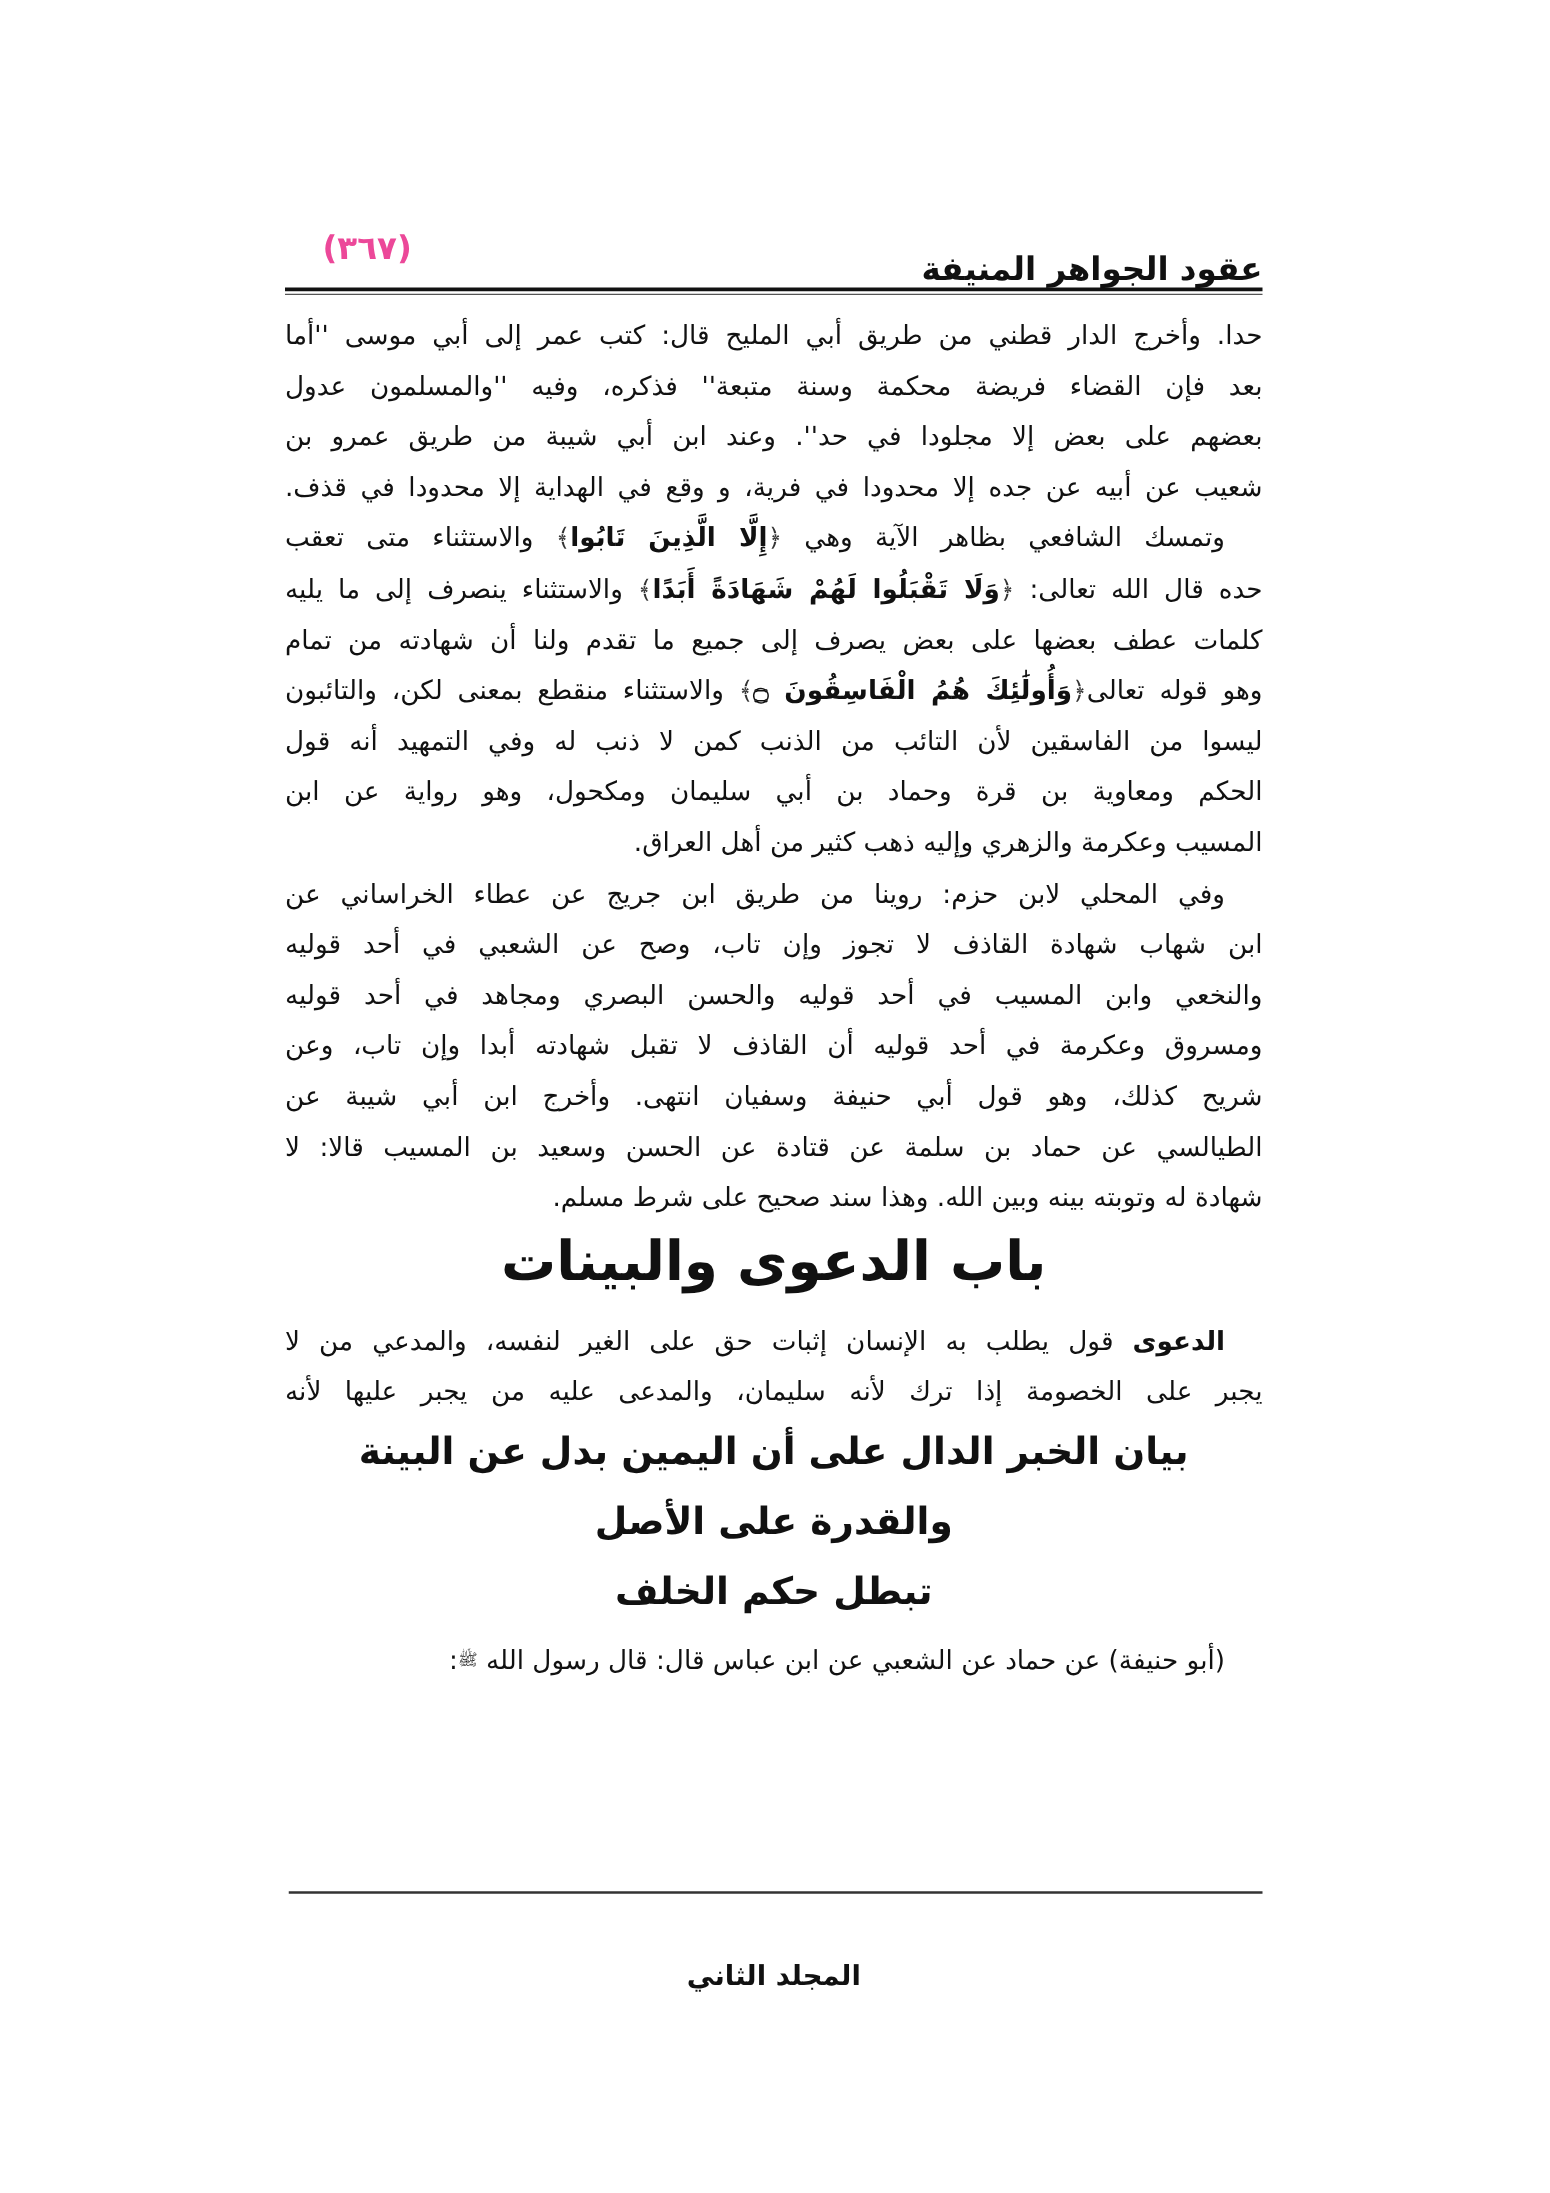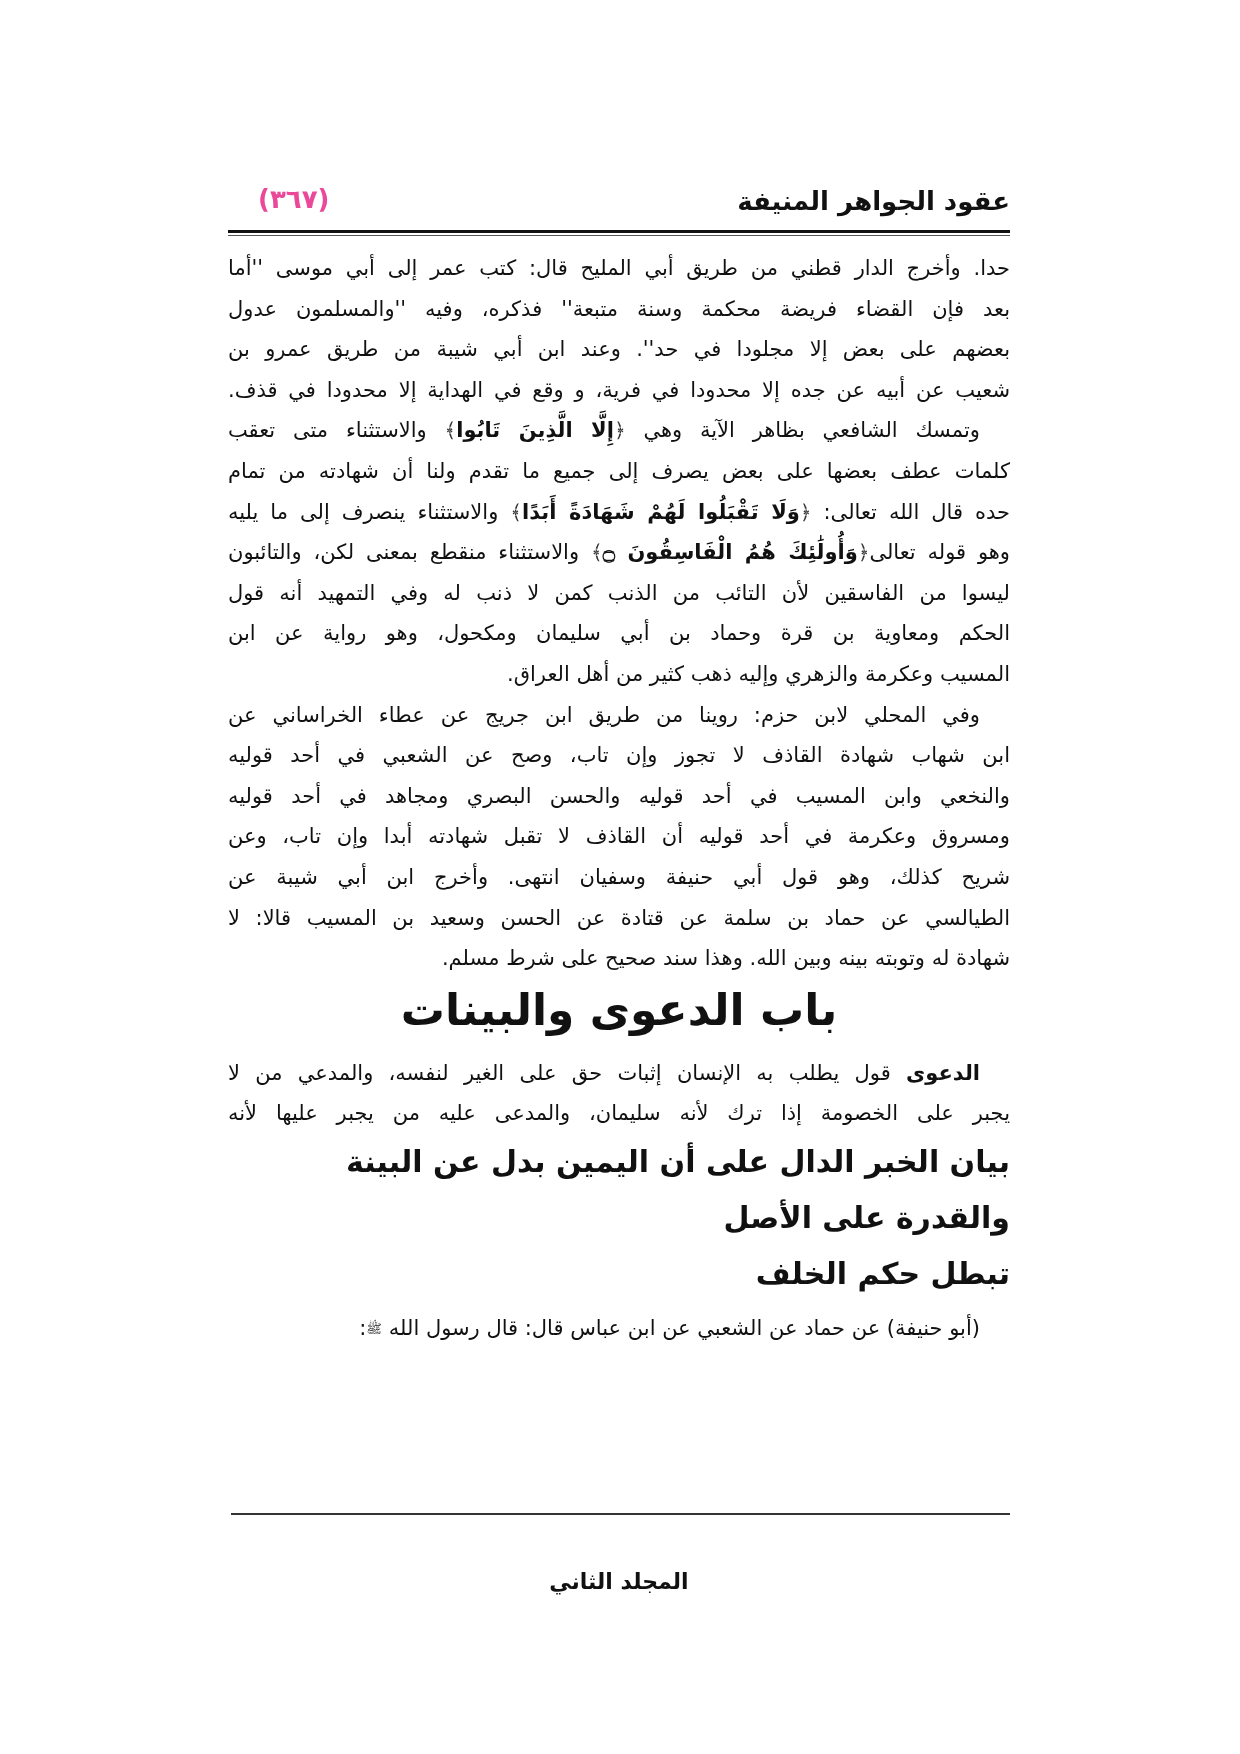--- a/index.html
+++ b/index.html
@@ -1,32 +1,32 @@
 <!DOCTYPE html>
 <html><head>
 <meta charset="utf-8">
 <style>
   html, body { margin: 0; padding: 0; background: #ffffff; }
   body { width: 1240px; height: 1754px; position: relative; overflow: hidden;
          font-family: "DejaVu Sans", "Liberation Sans", sans-serif; color: #111; }
   .page { position: absolute; left: 228px; top: 0; width: 782px; height: 1754px; direction: rtl; }
   .running-header { position: absolute; top: 186px; left: 0; right: 0; height: 40px; }
-  .book-title { position: absolute; right: 0; top: 0; font-size: 26px; font-weight: bold; color: #111; }
+  .book-title { position: absolute; right: 0; top: 15px; font-size: 26px; font-weight: bold; color: #111; }
   .page-number { position: absolute; left: 30px; top: -2px; font-size: 26px; font-weight: bold; color: #ec4899; direction: rtl; }
   .header-rule { position: absolute; top: 230px; left: 0; right: 0; height: 0;
                  border-top: 3px solid #111; }
   .header-rule-2 { position: absolute; top: 235px; left: 0; right: 0; height: 0; border-top: 1px solid #555; }
   .body { position: absolute; top: 248px; left: 0; right: 0; }
   .p { font-size: 21px; line-height: 40.6px; text-align: justify; text-align-last: right; margin: 0; }
   .line { display: block; text-align: justify; text-align-last: justify; white-space: nowrap; }
   .line.last { text-align-last: right; }
   .quran { font-weight: bold; }
   .bracket { color: #333; font-size: 20px; }
   .chapter-title { font-size: 44px; font-weight: bold; text-align: center; margin: 6px 0 18px 0; line-height: 50px; }
-  .section-title { font-size: 30px; font-weight: bold; text-align: right; line-height: 56px; margin: 0; }
+  .section-title { font-size: 30px; font-weight: bold; text-align: center; line-height: 56px; margin: 0; }
   .bold-term { font-weight: bold; }
   .footer-rule { position: absolute; top: 1513px; left: 3px; right: 0; border-top: 2px solid #333; }
   .volume-label { position: absolute; top: 1524px; left: 0; right: 0; text-align: center; font-size: 22px; font-weight: bold; margin-top: 45px; }
   .salutation { font-size: 13px; vertical-align: middle; }
 </style>
 </head>
 <body>
 
 <div class="page">
 
@@ -45,26 +45,26 @@
       <span class="line">بعضهم على بعض إلا مجلودا في حد''. وعند ابن أبي شيبة من طريق عمرو بن</span>
       <span class="line">شعيب عن أبيه عن جده إلا محدودا في فرية، و وقع في الهداية إلا محدودا في قذف.</span>
     </div>
 
     <div class="p">
       <span class="line" style="padding-right:30px;">
         <span>وتمسك الشافعي بظاهر الآية وهي</span>
         <span class="bracket">﴿</span><span class="quran">إِلَّا الَّذِينَ تَابُوا</span><span class="bracket">﴾</span>
         <span>والاستثناء متى تعقب</span>
       </span>
-      <span class="line">كلمات عطف بعضها على بعض يصرف إلى جميع ما تقدم ولنا أن شهادته من تمام</span>
       <span class="line">
         <span>حده قال الله تعالى:</span>
         <span class="bracket">﴿</span><span class="quran">وَلَا تَقْبَلُوا لَهُمْ شَهَادَةً أَبَدًا</span><span class="bracket">﴾</span>
         <span>والاستثناء ينصرف إلى ما يليه</span>
       </span>
+      <span class="line">كلمات عطف بعضها على بعض يصرف إلى جميع ما تقدم ولنا أن شهادته من تمام</span>
       <span class="line">
         <span>وهو قوله تعالى</span><span class="bracket">﴿</span><span class="quran">وَأُولَٰئِكَ هُمُ الْفَاسِقُونَ ۝</span><span class="bracket">﴾</span>
         <span>والاستثناء منقطع بمعنى لكن، والتائبون</span>
       </span>
       <span class="line">ليسوا من الفاسقين لأن التائب من الذنب كمن لا ذنب له وفي التمهيد أنه قول</span>
       <span class="line">الحكم ومعاوية بن قرة وحماد بن أبي سليمان ومكحول، وهو رواية عن ابن</span>
       <span class="line last">المسيب وعكرمة والزهري وإليه ذهب كثير من أهل العراق.</span>
     </div>
 
     <div class="p">

